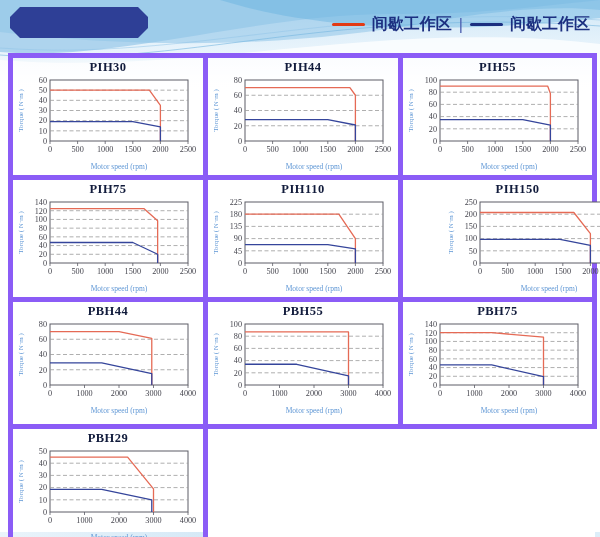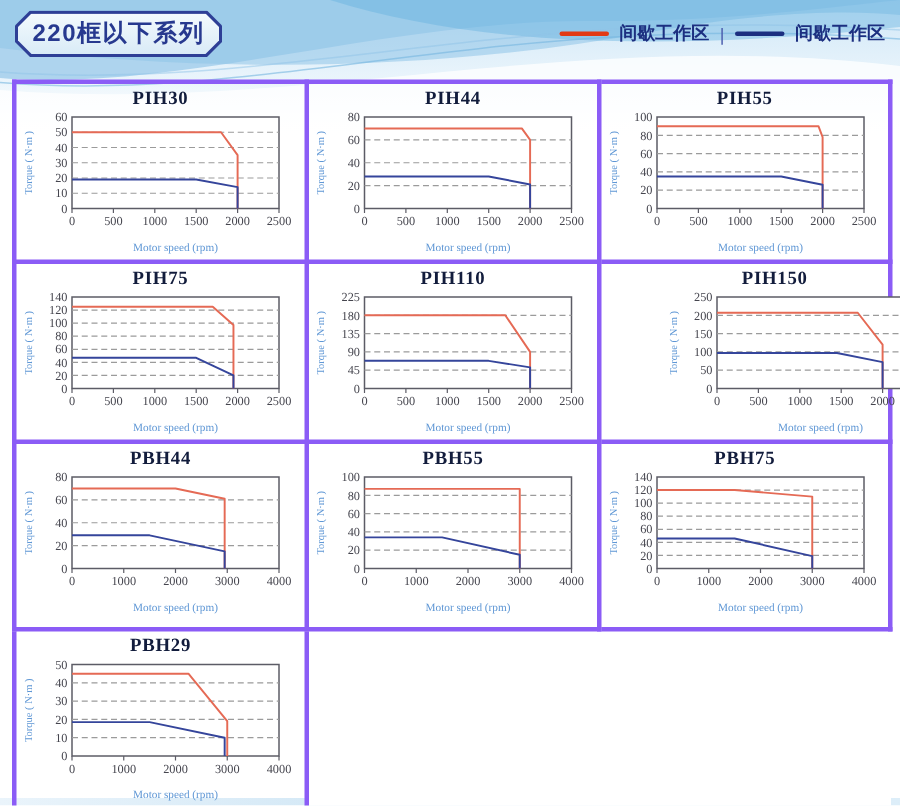--- a/index.html
+++ b/index.html
@@ -15,27 +15,27 @@
   .title-box-border{position:absolute;inset:0;background:#2e3f96;
     clip-path:polygon(10px 0,calc(100% - 10px) 0,100% 10px,100% calc(100% - 10px),
       calc(100% - 10px) 100%,10px 100%,0 calc(100% - 10px),0 10px);}
   .title-box-inner{position:absolute;inset:2px;background:linear-gradient(180deg,#f4fafd,#d9ebf7);
     clip-path:polygon(9px 0,calc(100% - 9px) 0,100% 9px,100% calc(100% - 9px),
       calc(100% - 9px) 100%,9px 100%,0 calc(100% - 9px),0 9px);
     display:flex;align-items:center;justify-content:center;
     font-weight:bold;font-size:16px;letter-spacing:1px;color:#27398f;}
   
   .legend{position:absolute;top:14px;right:10px;z-index:3;display:flex;align-items:center;gap:7px;
-    font-weight:bold;font-size:12px;color:#1c2f80;}
+    font-weight:bold;font-size:16px;color:#1c2f80;}
   .legend-line{width:33px;height:3px;border-radius:2px;}
   .legend-sep{color:#4a5cae;font-weight:normal;}
   
   table.charts-grid{position:absolute;left:8px;top:53px;width:584px;z-index:2;
     border-collapse:collapse;table-layout:fixed;background:transparent;}
-  td.chart-cell{border:3px solid #8b5cf6;padding:0;vertical-align:top;}
+  td.chart-cell{border:5px solid #8b5cf6;padding:0;vertical-align:top;}
   td.empty-cell{border:none;background:#ffffff;}
   .chart-title{margin-top:2px;text-align:center;
     font-family:"Liberation Serif",serif;font-weight:bold;font-size:12.5px;
     letter-spacing:.5px;color:#121c3c;}
   .chart-svg{display:block;margin:0 auto;}
   
   .bottom-strip{position:absolute;left:0;bottom:0;width:600px;height:5px;z-index:1;
     background:linear-gradient(90deg,#eaf4fb,#cfe6f5 45%,#ddeef9);}
 </style>
 </head>
@@ -59,21 +59,20 @@
     <path d="M220,0 C310,28 430,36 600,18 L600,0 Z" fill="#5fb0de" opacity="0.4"></path>
     <path d="M0,55 C180,70 330,6 600,26" stroke="#74b5e0" stroke-width="1" fill="none" opacity="0.6"></path>
     <path d="M0,48 C190,62 340,2 600,20" stroke="#8fc4e8" stroke-width="1" fill="none" opacity="0.5"></path>
     <path d="M0,60 C200,76 380,18 600,44 L600,95 L0,95 Z" fill="#ffffff" opacity="0.75"></path>
     <rect y="55" width="600" height="40" fill="url(#fadeWhite)"></rect>
   </svg>
 </div>
 
 <div class="title-box">
   <div class="title-box-border"></div>
-  <div class="title-box-inner">220框以下系列</div>
 </div>
 
 <div class="legend">
   <span class="legend-line" style="background: rgb(226, 58, 20);"></span>
   <span>间歇工作区</span>
   <span class="legend-sep">|</span>
   <span class="legend-line" style="background: rgb(28, 47, 128);"></span>
   <span>间歇工作区</span>
 </div>
 

